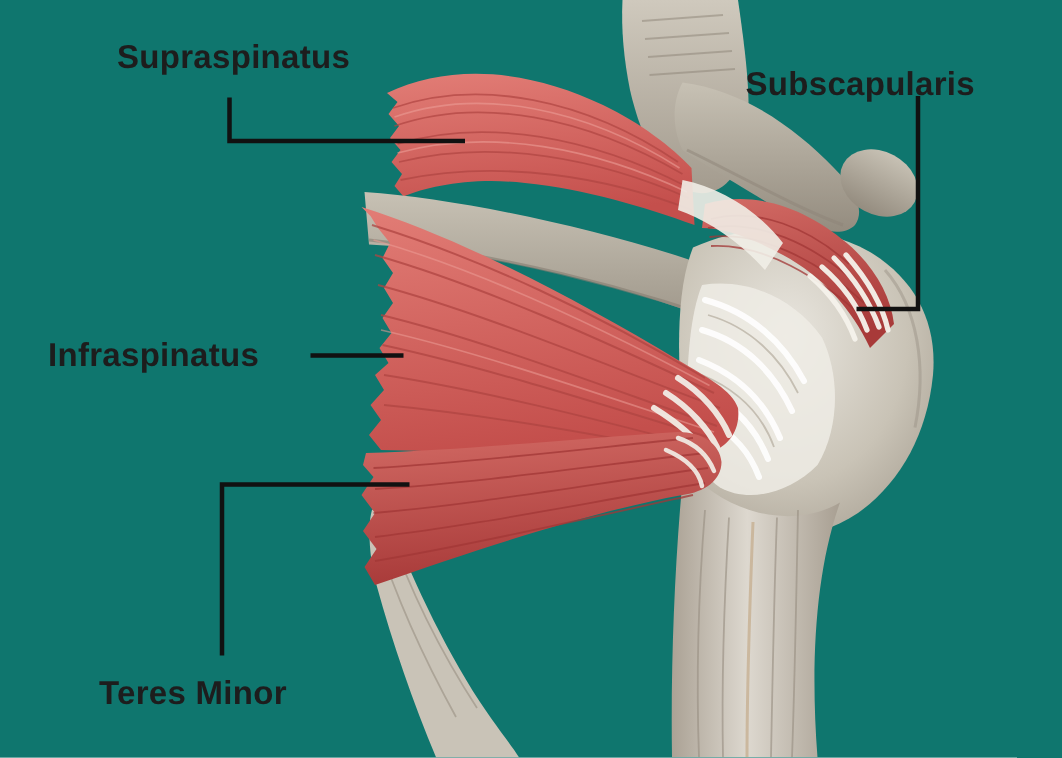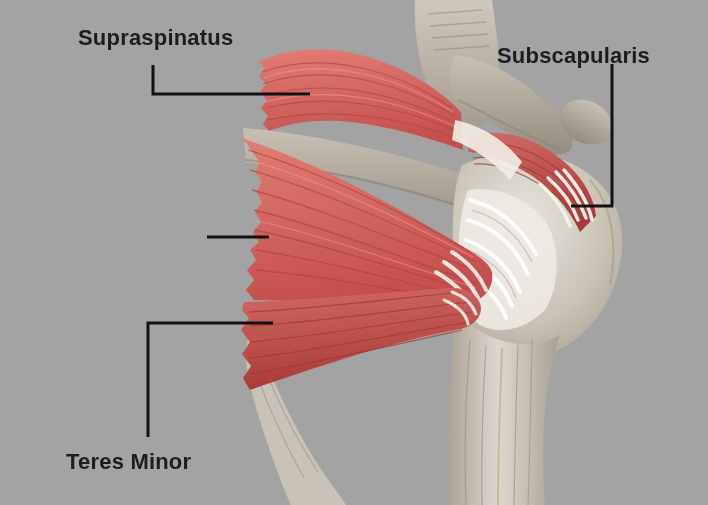--- a/index.html
+++ b/index.html
@@ -3,21 +3,21 @@
 <meta charset="utf-8">
 <style>
   html,body{margin:0;padding:0;}
   body{
     width:708px;height:505px;
     background:#ffffff;
     font-family:"Liberation Sans",sans-serif;
     overflow:hidden;
     position:relative;
   }
-  .stage{position:relative;width:708px;height:505px;background:#a3a3a3;}
+  .stage{position:relative;width:708px;height:505px;background:#0f766e;}
   .stage svg{position:absolute;left:0;top:0;}
   .anat-label{
     position:absolute;
     font-family:"Liberation Sans",sans-serif;
     font-weight:bold;
     font-size:22px;
     letter-spacing:0.2px;
     color:#1d1d1d;
     white-space:nowrap;
     user-select:none;
@@ -231,15 +231,16 @@
       <polyline points="612,64 612,206 571,206"></polyline>
       <polyline points="207,237 269,237"></polyline>
       <polyline points="148,437 148,323 273,323"></polyline>
     </g>
   </svg>
 
   <div class="anat-label" id="lbl-supraspinatus">Supraspinatus</div>
 
   <div class="anat-label" id="lbl-subscapularis">Subscapularis</div>
 
+  <div class="anat-label" id="lbl-infraspinatus">Infraspinatus</div>
 
   <div class="anat-label" id="lbl-teres-minor">Teres Minor</div>
 </div>
 
 </body></html>

